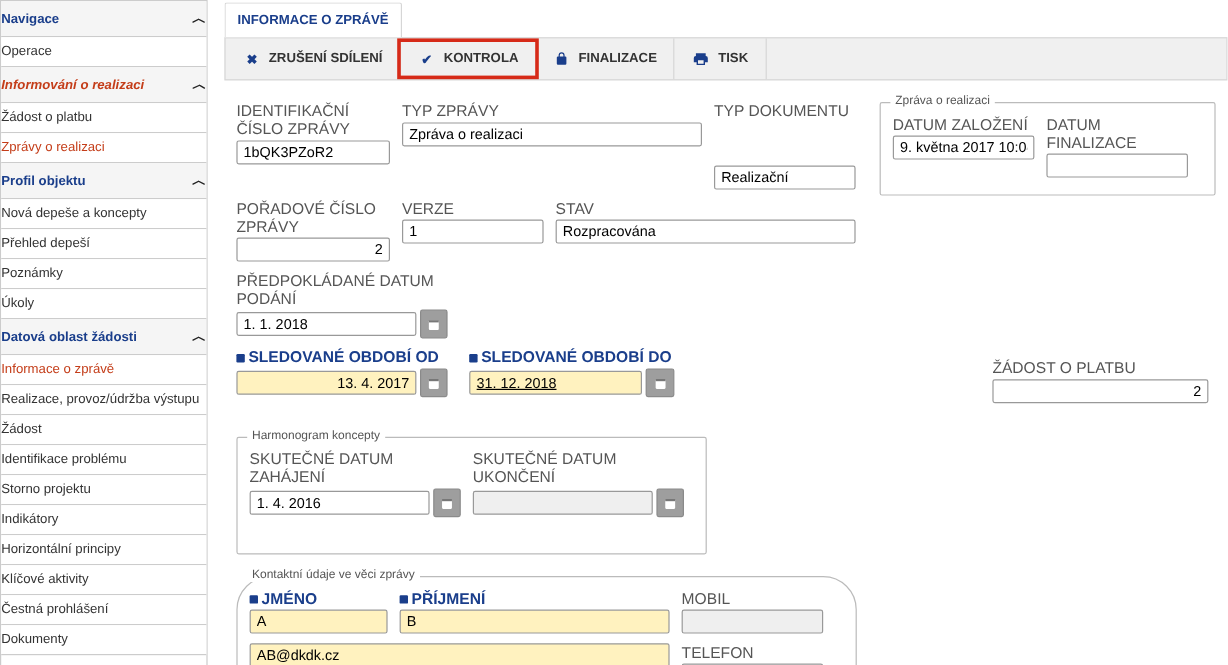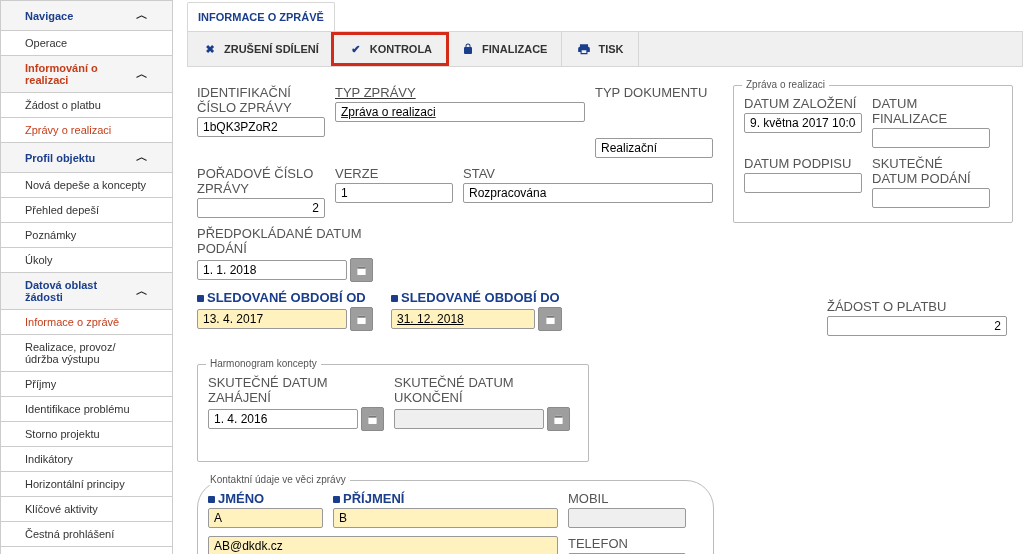--- a/index.html
+++ b/index.html
@@ -14,38 +14,39 @@
   .container {
     display: flex;
     width: 1023px;
   }
   .sidebar {
     width: 178px;
     border: 1px solid #ccc;
     box-sizing: border-box;
   }
   .side-item {
-    padding: 6px 24px;
+    padding: 6px 0;
     border-bottom: 1px solid #ccc;
     display: flex;
     justify-content: space-between;
     align-items: center;
     cursor: pointer;
     background: #fff;
   }
   .side-item.section {
     font-weight: bold;
     color: #1a3e8b;
     background: #f5f5f5;
   }
   .side-item.active {
     color: #c43d19;
   }
   .side-item.section.active {
     color: #c43d19;
+    font-style: italic;
   }
   .chevron {
     font-size: 12px;
     color: #222;
   }
   .main {
     flex: 1;
     margin-left: 14px;
   }
   .tab-header {
@@ -234,21 +235,21 @@
         <span>Datová oblast žádosti</span>
         <span class="chevron">︿</span>
       </div>
     <div class="side-item active">
         <span>Informace o zprávě</span>
       </div>
     <div class="side-item">
         <span>Realizace, provoz/údržba výstupu</span>
       </div>
     <div class="side-item">
-        <span>Příjmy</span>
+        <span>Žádost</span>
       </div>
     <div class="side-item">
         <span>Identifikace problému</span>
       </div>
     <div class="side-item">
         <span>Storno projektu</span>
       </div>
     <div class="side-item">
         <span>Indikátory</span>
       </div>
@@ -298,21 +299,21 @@
     </div>
 
     <div class="form-area">
       <div class="row">
         <div style="flex:0 0 516px;">
           <div class="row">
             <div class="field" style="width:128px;">
               <span class="label">IDENTIFIKAČNÍ ČÍSLO ZPRÁVY</span>
               <input type="text" value="1bQK3PZoR2" style="">
             </div>
-            <div class="field" style="width:250px;text-decoration:underline;">
+            <div class="field" style="width:250px;">
               <span class="label">TYP ZPRÁVY</span>
               <input type="text" value="Zpráva o realizaci" style="">
             </div>
             <div class="field" style="width:118px;gap:36px;">
               <span class="label">TYP DOKUMENTU</span>
               <input type="text" value="Realizační" style="">
             </div>
           </div>
 
           <div class="row" style="margin-top:8px;">
@@ -342,21 +343,21 @@
                     </svg>
                 </div>
               </div>
             </div>
           </div>
 
           <div class="row" style="margin-top:8px;">
             <div class="field" style="width:176px;">
               <span class="label req">SLEDOVANÉ OBDOBÍ OD</span>
               <div class="date-wrap">
-                <input type="text" class="yellow" style="width: 150px;" value="13. 4. 2017">
+                <input type="text" class="yellow" style="width: 150px; text-align: right;" value="13. 4. 2017">
                 <div class="date-btn">
                   <svg width="11" height="11" viewBox="0 0 24 24" fill="#fff">
                       <rect x="3" y="4" width="18" height="18" rx="2"></rect>
                       <rect x="3" y="4" width="18" height="4" fill="#777"></rect>
                     </svg>
                 </div>
               </div>
             </div>
             <div class="field" style="width:176px; margin-left:8px;">
               <span class="label req">SLEDOVANÉ OBDOBÍ DO</span>
@@ -375,30 +376,20 @@
 
         <div class="fieldset" style="width:258px; margin-left:10px;">
           <span class="legend">Zpráva o realizaci</span>
           <div class="row">
             <div class="field" style="width:118px;">
               <span class="label">DATUM ZALOŽENÍ</span>
               <input type="text" value="9. května 2017 10:04:16" style="">
             </div>
             <div class="field" style="width:118px;">
               <span class="label">DATUM FINALIZACE</span>
-              <input type="text" value="" style="">
-            </div>
-          </div>
-          <div class="row" style="margin-top:8px;">
-            <div class="field" style="width:118px;">
-              <span class="label">DATUM PODPISU</span>
-              <input type="text" value="" style="">
-            </div>
-            <div class="field" style="width:118px;">
-              <span class="label">SKUTEČNÉ DATUM PODÁNÍ</span>
               <input type="text" value="" style="">
             </div>
           </div>
         </div>
       </div>
 
       <div class="row" style="justify-content:flex-end; margin-top:-32px; margin-right:6px;">
         <div class="field" style="width:180px;">
           <span class="label">ŽÁDOST O PLATBU</span>
           <input type="text" class="text-right" value="2" style="">

